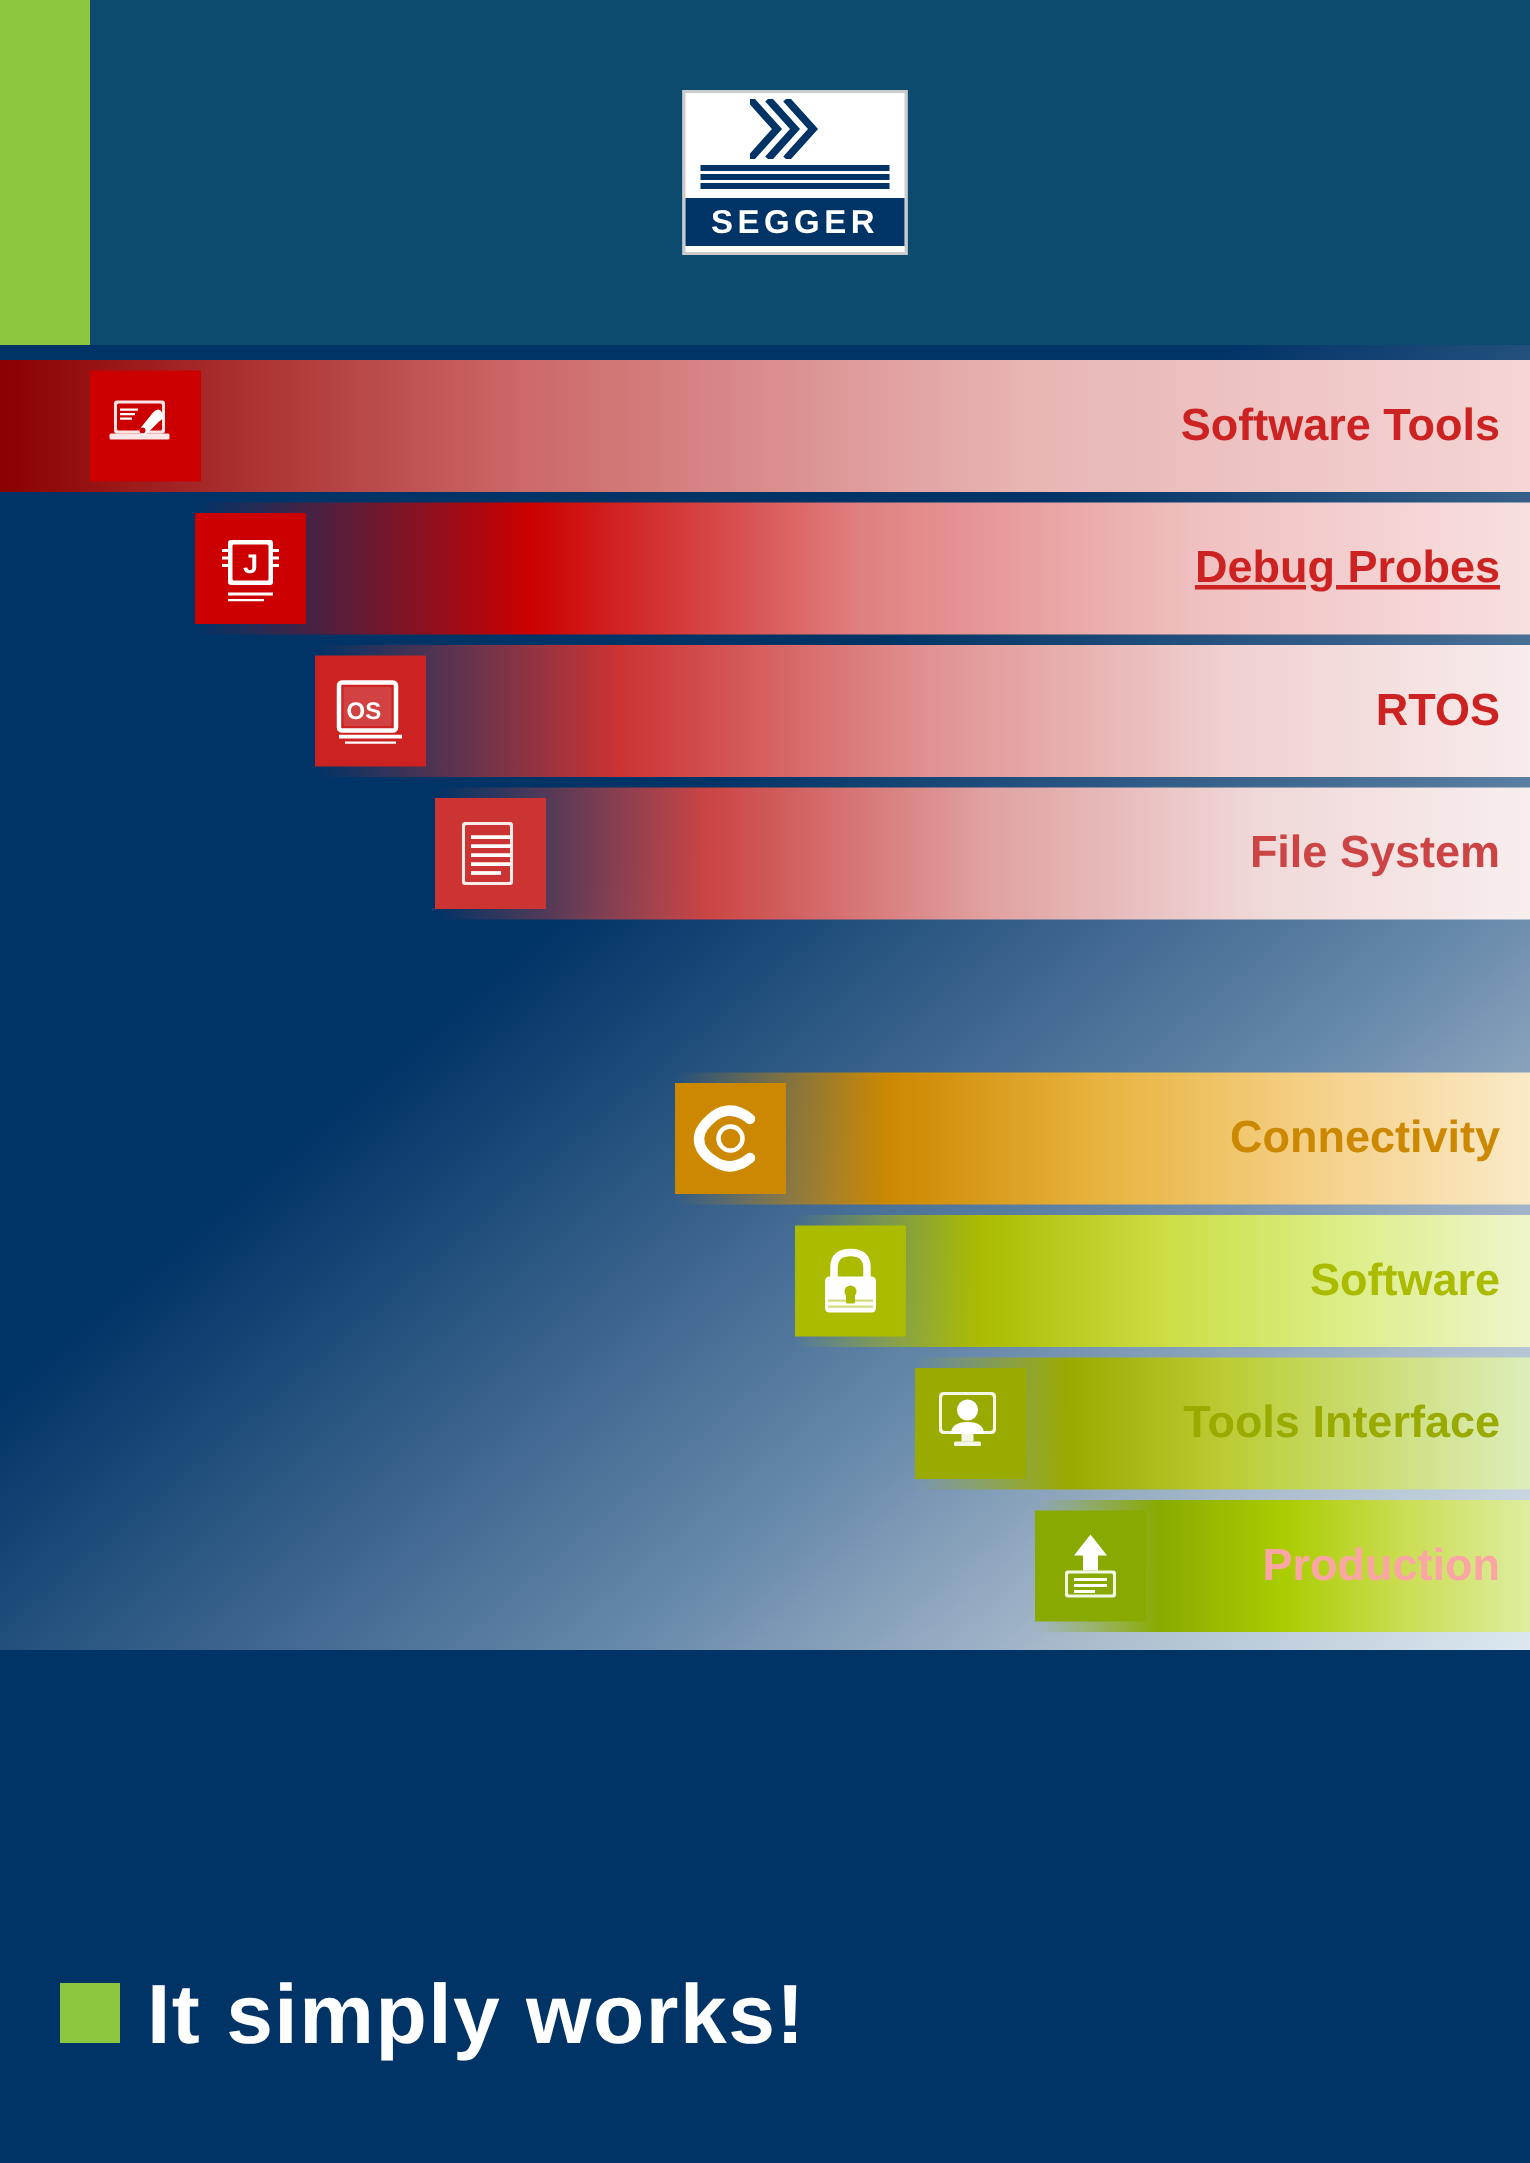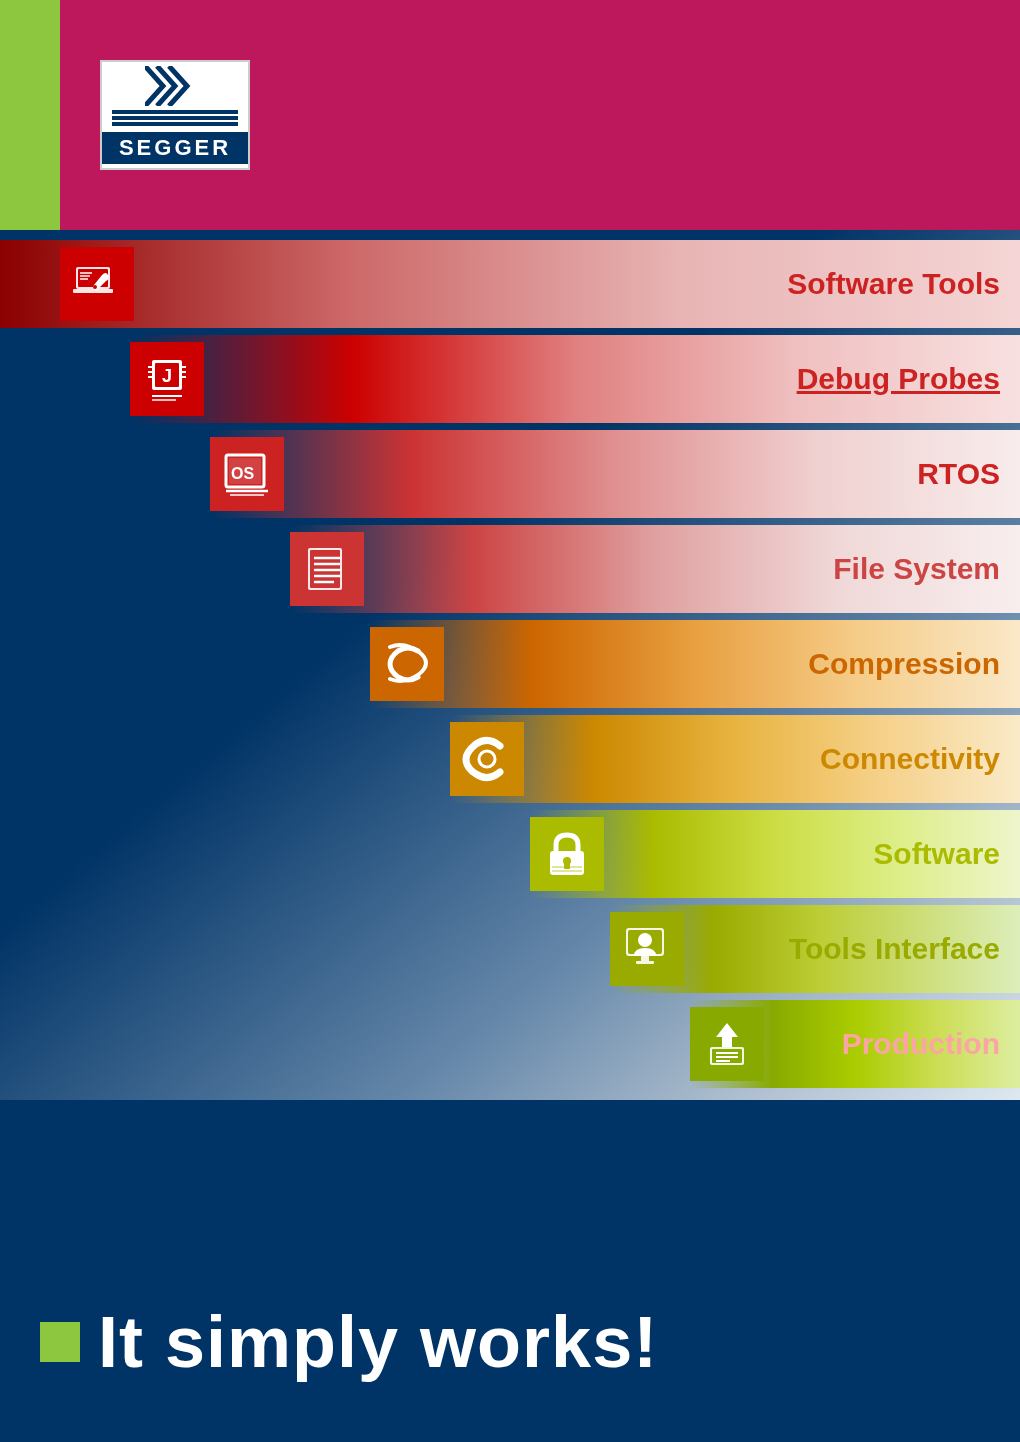--- a/index.html
+++ b/index.html
@@ -6,27 +6,28 @@
     body {
       width: 1020px;
       height: 1442px;
       overflow: hidden;
       font-family: Arial, Helvetica, sans-serif;
       background: #fff;
     }
 
     
     .header {
-      background: #be185d;
+      background: #0c4a6e;
       width: 100%;
       height: 230px;
       display: flex;
       align-items: center;
       padding: 20px 30px;
       position: relative;
+      justify-content: center;
     }
     .header-left-bar {
       position: absolute;
       left: 0;
       top: 0;
       width: 60px;
       height: 100%;
       background: #8dc63f;
     }
     .logo-box {
@@ -239,21 +240,21 @@
     }
     .tagline-square {
       width: 40px;
       height: 40px;
       background: #8dc63f;
       margin-right: 18px;
       flex-shrink: 0;
     }
     .tagline-text {
       color: white;
-      font-size: 72px;
+      font-size: 56px;
       font-weight: bold;
       letter-spacing: 1px;
     }
 
     
     .bg-overlay {
       position: absolute;
       top: 0;
       left: 0;
       width: 100%;
@@ -359,32 +360,20 @@
           <rect x="6" y="8" width="38" height="32" rx="2" fill="none" stroke="white" stroke-width="3"></rect>
           <rect x="9" y="11" width="32" height="26" rx="1" fill="white" opacity="0.15"></rect>
           <text x="11" y="32" font-size="16" font-weight="bold" fill="white" font-family="Arial">OS</text>
           <line x1="6" y1="44" x2="48" y2="44" stroke="white" stroke-width="2.5"></line>
           <line x1="10" y1="48" x2="44" y2="48" stroke="white" stroke-width="1.5"></line>
         </svg>
       </div>
       <span class="stair-label" style="color:#cc2222;">RTOS</span>
     </div>
 
-    <div class="stair-item row5">
-      <div class="stair-bar"></div>
-      <div class="stair-icon" style="left:370px; background:#cc6600;">
-        <svg class="icon-svg" viewBox="0 0 54 54" fill="white">
-
-          <path d="M10,10 Q20,6 30,10 Q40,14 44,20 Q48,26 44,32 Q40,38 30,42 Q20,46 10,42" fill="none" stroke="white" stroke-width="4" stroke-linecap="round"></path>
-
-          <path d="M38,14 Q28,8 18,14 Q10,20 10,27 Q10,34 18,40 Q28,46 38,40" fill="none" stroke="white" stroke-width="5" stroke-linecap="round"></path>
-        </svg>
-      </div>
-      <span class="stair-label" style="color:#cc6600;">Compression</span>
-    </div>
 
     <div class="stair-item row6">
       <div class="stair-bar"></div>
       <div class="stair-icon" style="left:450px; background:#cc8800;">
         <svg class="icon-svg" viewBox="0 0 54 54" fill="white">
 
           <path d="M40,14 Q28,4 16,12 Q6,20 6,27 Q6,36 16,42 Q28,50 40,40" fill="none" stroke="white" stroke-width="7" stroke-linecap="round"></path>
 
           <circle cx="27" cy="27" r="8" fill="none" stroke="white" stroke-width="3"></circle>
         </svg>

